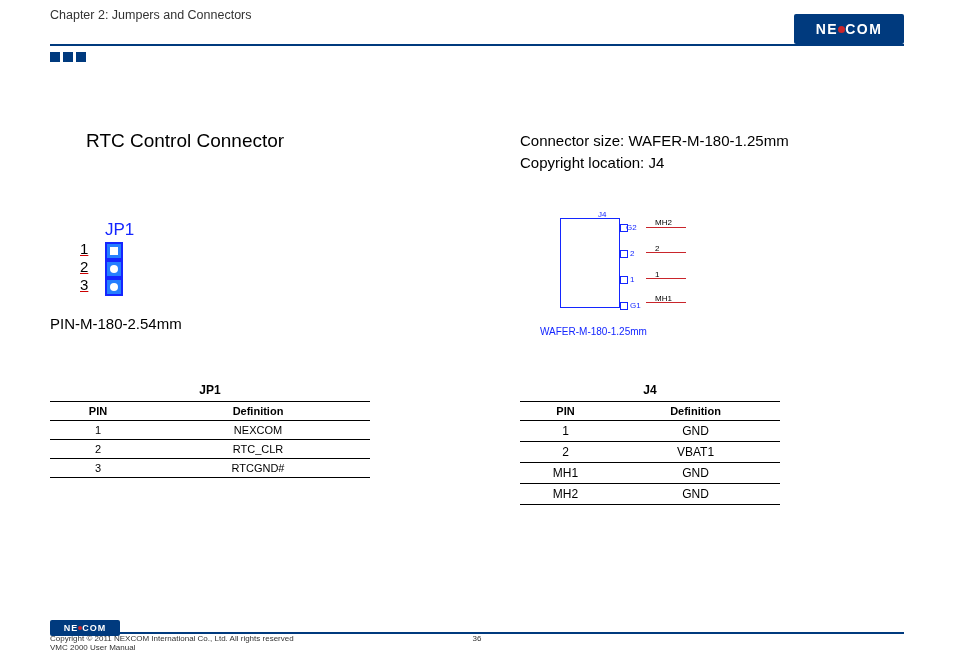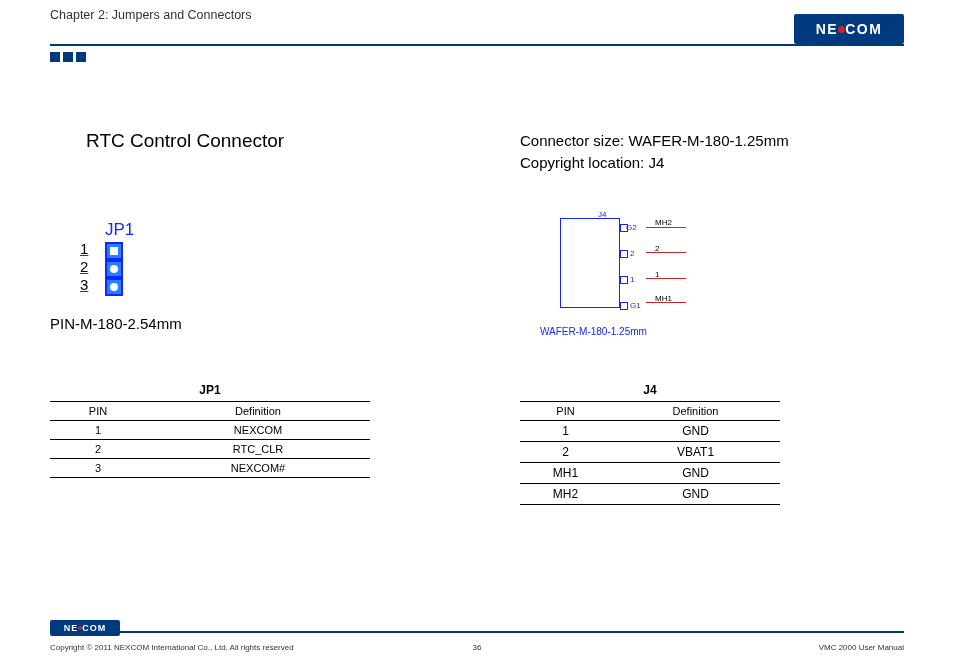--- a/index.html
+++ b/index.html
@@ -158,42 +158,43 @@
   .col-right .ptable { width: 260px; left: 0; }
   .ptable th, .ptable td {
     border: 1px solid #000;
     border-left: none; border-right: none;
     padding: 3px 6px;
     text-align: center;
   }
   .ptable tr.hdr th {
     border-top: 1.5px solid #000;
     border-bottom: 1.5px solid #000;
-    font-weight: normal;
+    font-weight: bold;
   }
   .ptable tr.caption th {
     border: none;
     font-weight: bold;
     font-size: 12px;
     padding-bottom: 4px;
   }
   .ptable tr:last-child td { border-bottom: 1.5px solid #000; }
   .col-right .ptable td { font-size: 12px; }
 
   
   .footer {
     position: absolute;
     left: 50px; right: 50px; bottom: 20px;
     border-top: 2px solid #003a7e;
-    padding-top: 10px;
+    padding-top: 0;
     font-size: 8px;
     color: #333;
     display: flex;
     justify-content: space-between;
     align-items: flex-start;
+    flex-direction: column;
   }
   .footer-logo {
     position: absolute;
     left: 50px; bottom: 36px;
     width: 70px; height: 16px;
     background:#003a7e;
     color:#fff;
     font-size:9px; font-weight:bold; letter-spacing:1px;
     display:flex; align-items:center; justify-content:center;
     border-radius:2px;
@@ -262,21 +263,21 @@
       <tr>
             <td>1</td>
             <td>NEXCOM</td>
           </tr>
       <tr>
             <td>2</td>
             <td>RTC_CLR</td>
           </tr>
       <tr>
             <td>3</td>
-            <td>NEXCOM#</td>
+            <td>RTCGND#</td>
           </tr>
     </tbody>
       </table>
   </div>
 
   <div class="col col-right">
     <div class="sec-sub">Connector size: WAFER-M-180-1.25mm</div>
     <div class="sec-sub">Copyright location: J4</div>
 
     <div class="j4-wrap">

